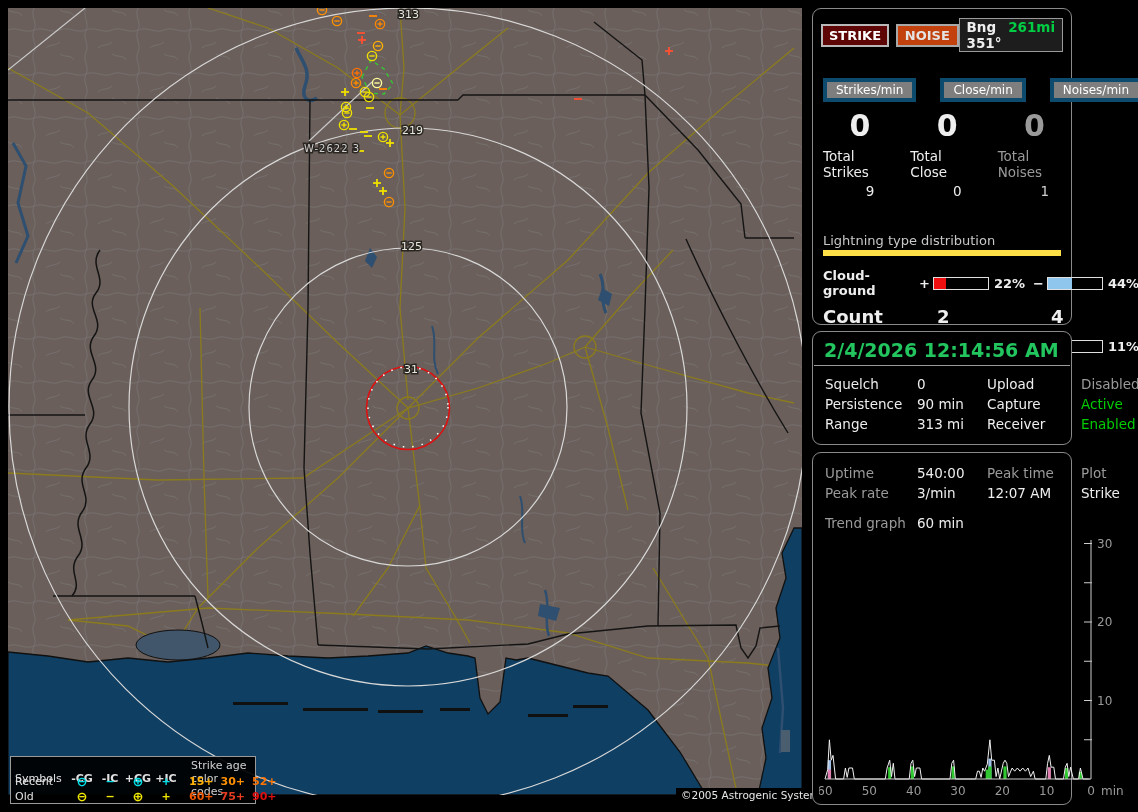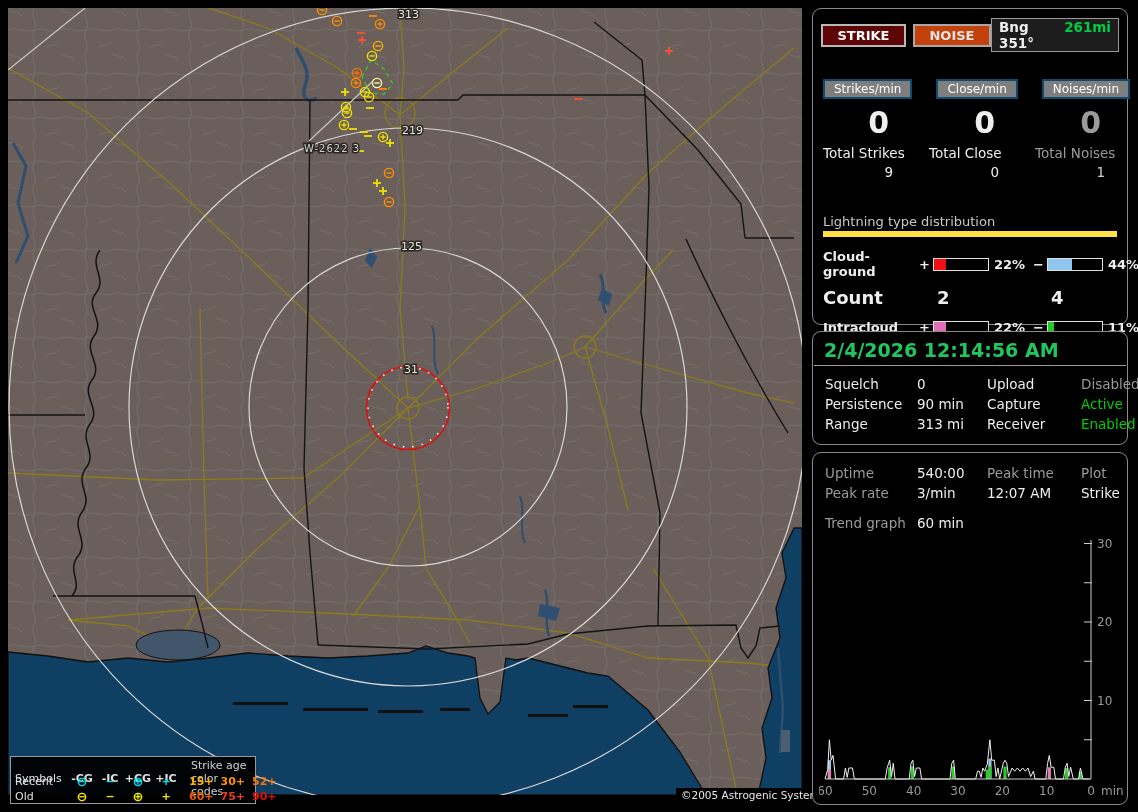--- a/index.html
+++ b/index.html
@@ -1,35 +1,35 @@
 <!DOCTYPE html>
 <html><head>
 <meta charset="utf-8">
 <style>
   html,body{margin:0;padding:0;background:#000;}
   body{width:1138px;height:812px;position:relative;overflow:hidden;
        font-family:"DejaVu Sans",sans-serif;color:#eee;}
   #map{position:absolute;left:8px;top:8px;width:794px;height:795px;background:#000;}
   #map svg{position:absolute;left:0;top:0;}
-  .panel{position:absolute;left:812px;width:316px;background:#000;
+  .panel{position:absolute;left:812px;width:260px;background:#000;
          border:1px solid #8a8a8a;border-radius:9px;box-sizing:border-box;}
   #panel1{top:8px;height:317px;}
   #panel2{top:331px;height:114px;}
   #panel3{top:452px;height:353px;}
   .toprow{display:flex;align-items:center;padding:9px 8px 0 8px;}
   .btn{font-weight:bold;font-size:13px;text-align:center;padding:2px 0;box-sizing:border-box;cursor:pointer;}
   .btn-strike{width:85px;background:#5e0505;color:#fff;border:2px solid #b8b8b8;}
   .btn-noise{width:78px;background:#c2410c;color:#e4e4e4;border:2px solid #a8a8a8;margin-left:7px;}
   .bngbox{margin-left:auto;width:128px;display:flex;justify-content:space-between;
           background:#1d1d1d;border:1px solid #9a9a9a;padding:0 7px;box-sizing:border-box;
           font-weight:bold;font-size:13.5px;}
   .bng-rng{color:#00cc44;}
   .cgrid{display:grid;grid-template-columns:1fr 1fr 1fr;column-gap:24px;padding:0 10px;}
   .chiprow{margin-top:26px;}
-  .chip{display:inline-block;background:#7e7e7e;color:#fff;border:2px solid #0c4a6e;
+  .chip{display:inline-block;background:#7e7e7e;color:#fff;border:4px solid #0c4a6e;
         font-size:12px;padding:1px 9px;cursor:pointer;}
   .bigzero{font-size:30px;font-weight:bold;text-align:right;padding-right:16px;line-height:36px;margin-top:6px;}
   .dim{color:#9a9a9a;}
   .dim2{color:#cfcfcf;}
   .totlabel{font-size:13.5px;margin-top:4px;}
   .totval{font-size:13.5px;text-align:right;padding-right:12px;margin-top:3px;}
   .distwrap{padding:0 10px;margin-top:34px;}
   .disttitle{color:#c8c8c8;font-size:13px;border-bottom:6px solid #fde047;padding-bottom:2px;}
   .distrow{display:grid;grid-template-columns:96px 14px 56px 44px 14px 56px auto;
            align-items:center;font-size:13px;font-weight:bold;margin-top:12px;}

